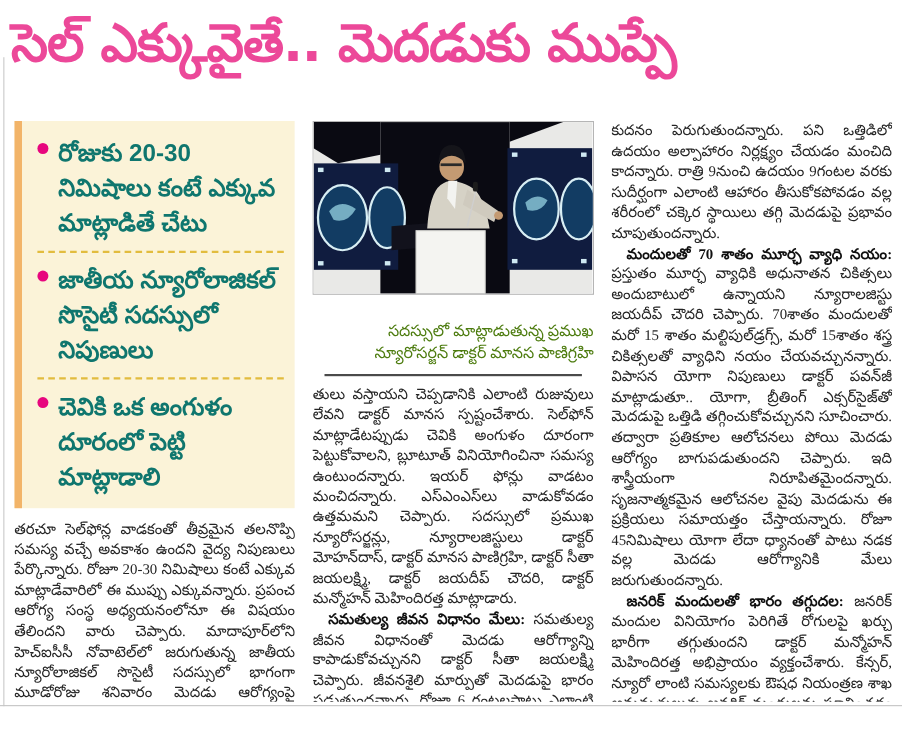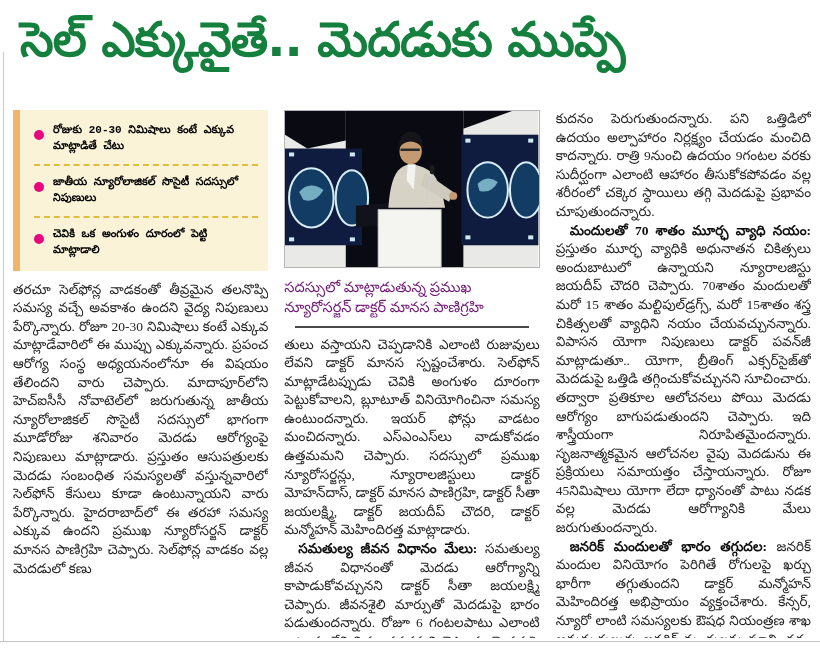--- a/index.html
+++ b/index.html
@@ -6,62 +6,62 @@
   body { background:#ffffff; }
   .page {
     position:relative; width:820px; height:664px; background:#ffffff;
     overflow:hidden; font-family:"Liberation Serif","DejaVu Serif",serif;
     color:#222;
   }
   .left-rule { position:absolute; left:3px; top:52px; width:1px; height:590px; background:#c9c9c9; }
   .bottom-rule { position:absolute; left:0; top:641px; width:820px; height:1px; background:#c4c4c4; }
 
   .headline {
-    position:absolute; left:20px; top:14px; width:800px;
+    position:absolute; left:10px; top:14px; width:800px;
     font-family:"DejaVu Sans","Liberation Sans",sans-serif;
-    font-size:48px; line-height:1.05; font-weight:800; color:#15803d;
+    font-size:48px; line-height:1.05; font-weight:800; color:#ec4899;
     letter-spacing:-1px; white-space:nowrap;
   }
 
   .cols {
     position:absolute; left:13px; top:110px; width:798px; height:528px;
     display:flex; gap:16px;
   }
   .col { flex:1 1 0; min-width:0; overflow:hidden; }
 
   
   .hbox {
     background:#fbf3d8; border-left:7px solid #f2b469;
     padding:13px 10px 12px 14px; margin-bottom:10px;
   }
   .hitem { display:flex; align-items:flex-start; gap:9px;
     padding-bottom:9px; margin-bottom:9px; border-bottom:2px dashed #e2bc3e; }
   .hitem:last-child { border-bottom:none; padding-bottom:0; margin-bottom:0; }
   .bullet { flex:0 0 auto; width:10px; height:10px; border-radius:50%;
     background:#e7067e; margin-top:7px; }
-  .htext { color:#000000; font-weight:700; font-size:11px; line-height:1.45;
-    font-family:Liberation Mono, monospace; }
+  .htext { color:#0f766e; font-weight:700; font-size:22px; line-height:1.45;
+    font-family:Liberation Sans, sans-serif; }
 
   
   .byline { position:relative; text-align:center; margin:14px 10px 10px 10px; }
   .byline-inner { display:inline-block; font-size:15px; font-weight:700; color:#1e1e1e;
     border-bottom:1.5px solid #3a3a3a; padding:0 26px 5px 16px; }
   .pen { position:absolute; right:14px; bottom:-4px; width:26px; height:20px; }
 
   
   .bt { text-align:justify; font-size:13.5px; line-height:18.6px; color:#242424; }
   .bt.indent { text-indent:14px; }
   .bt b.ihead { color:#101010; font-weight:700; }
   .col .bt + .bt { margin-top:0; }
 
   
   .photo-frame { border:1px solid #b5b5b5; background:#fff; height:158px; overflow:hidden; }
   .photo-frame svg { display:block; width:100%; height:100%; }
-  .caption { text-align:left; font-size:14.5px; line-height:20px; color:#701a75;
-    margin-top:9px; }
+  .caption { text-align:right; font-size:14.5px; line-height:20px; color:#4d7c0f;
+    margin-top:23px; }
   .cap-rule { width:92%; height:1.5px; background:#4a4a4a; margin:9px auto 8px auto; }
 </style>
 </head>
 <body>
 
 <div class="page">
   <div class="left-rule"></div>
   <div class="bottom-rule"></div>
 
   <h1 class="headline">సెల్ ఎక్కువైతే.. మెదడుకు ముప్పే</h1>

